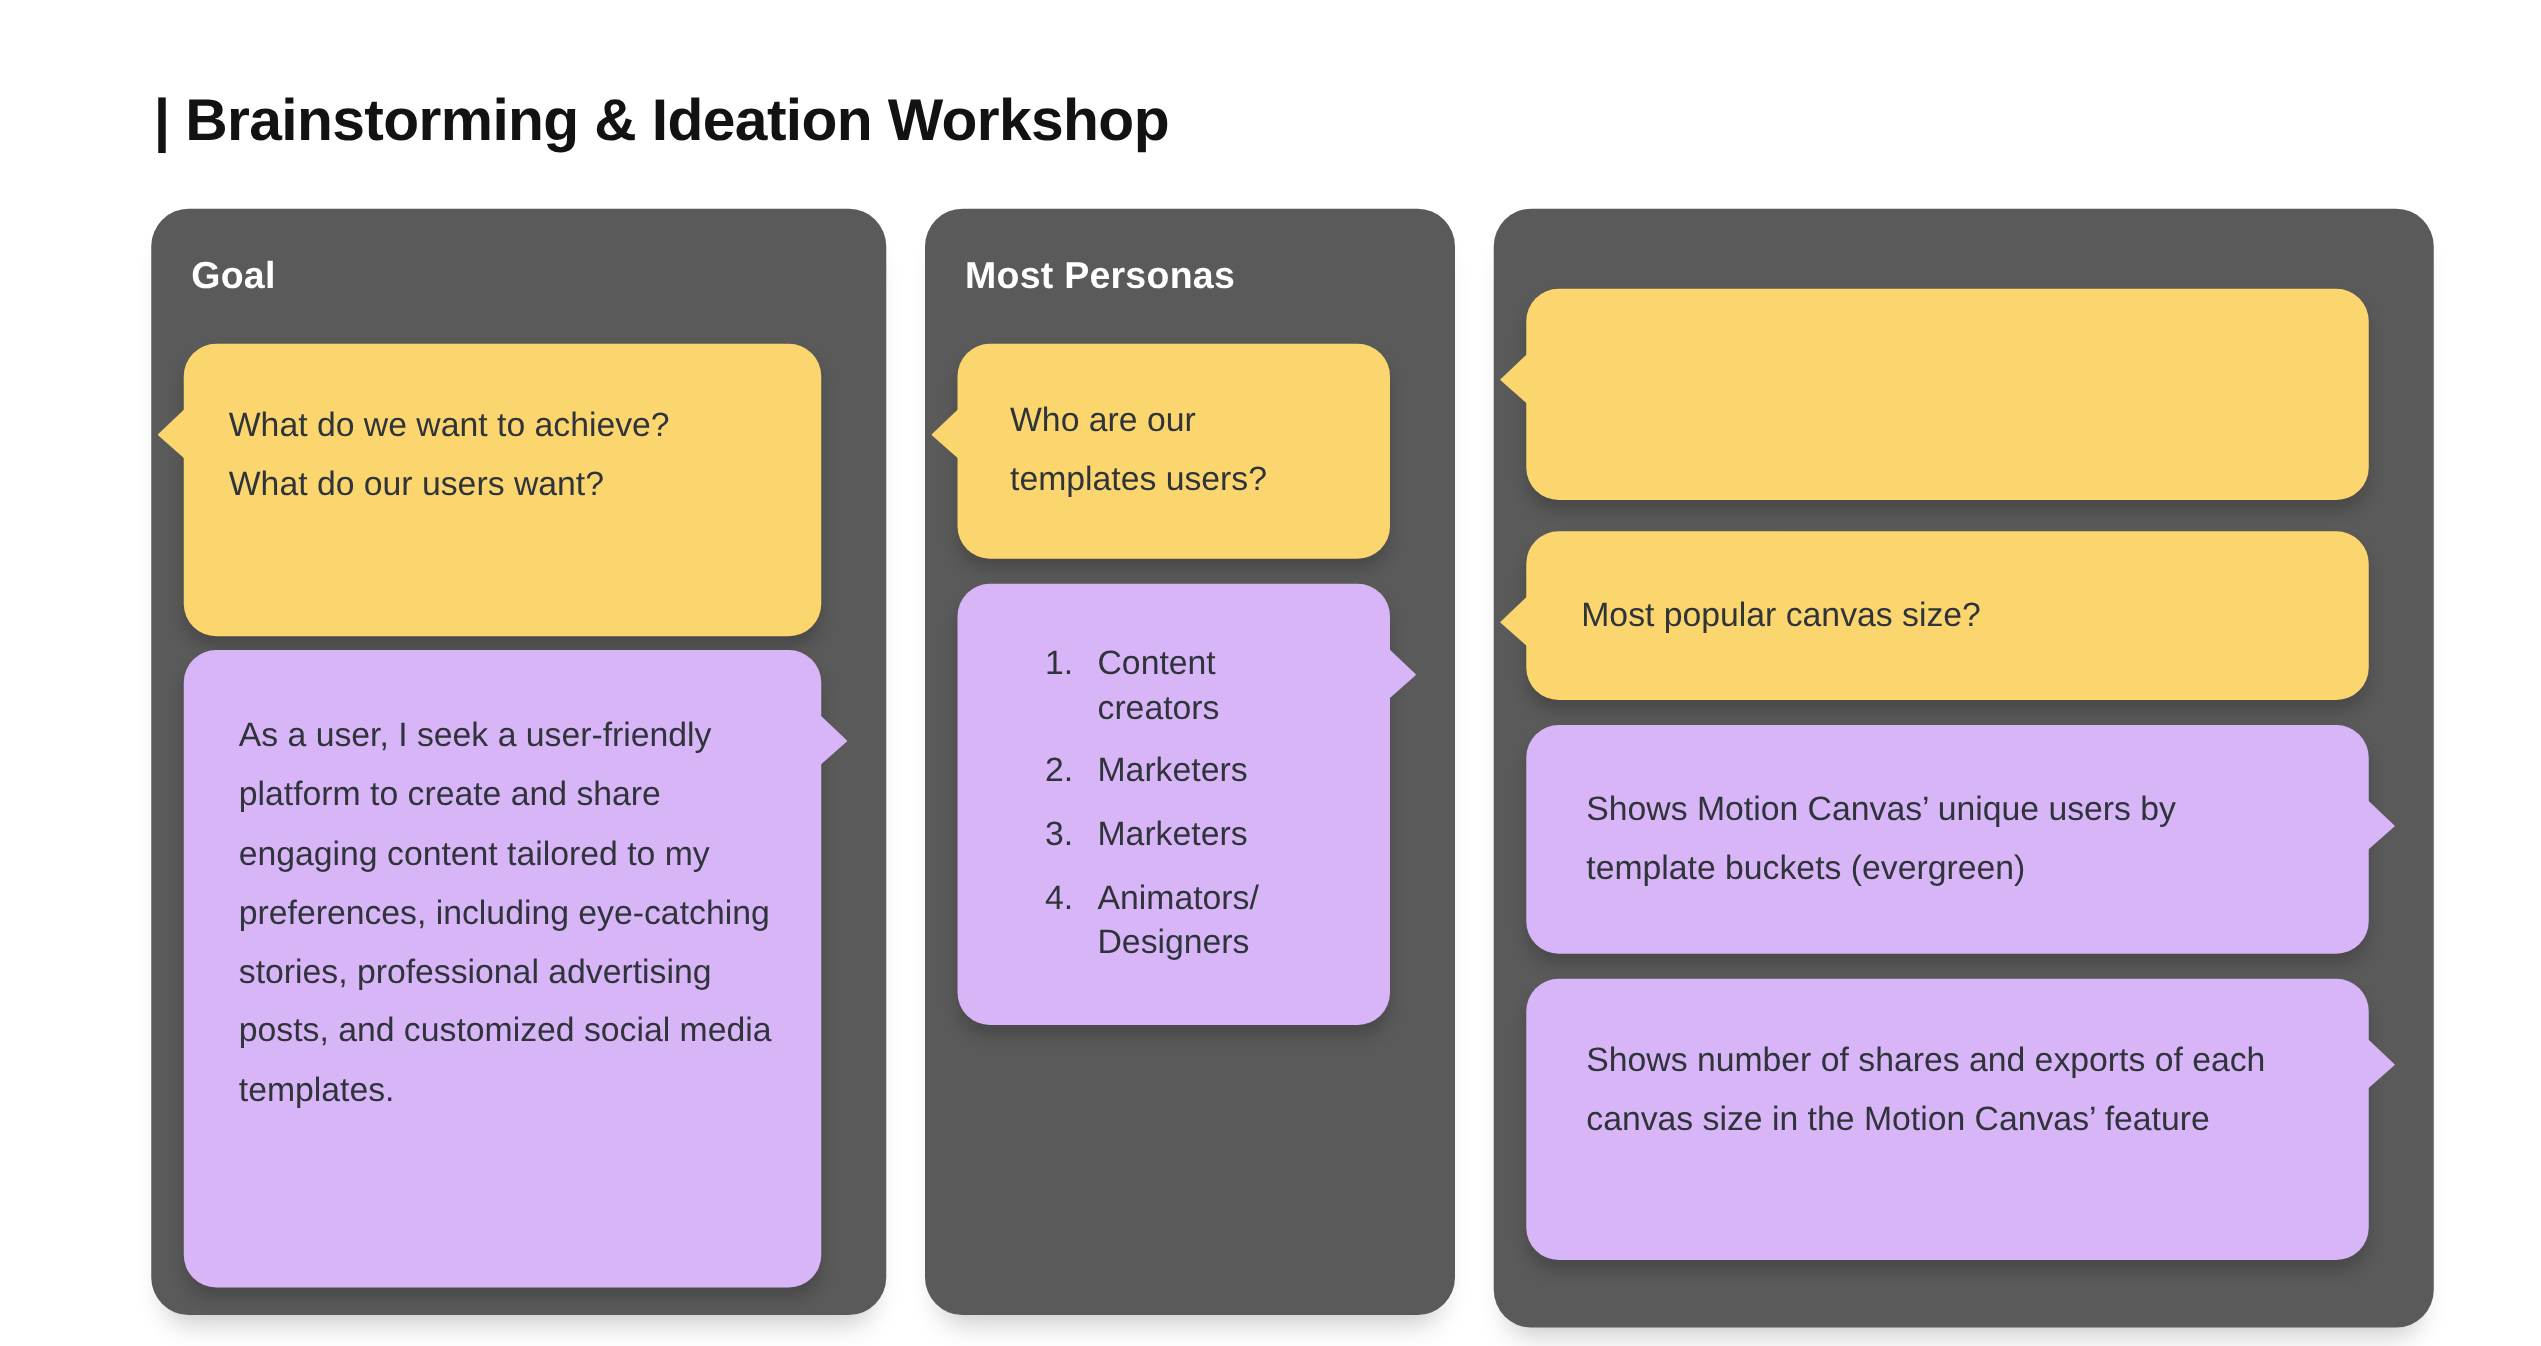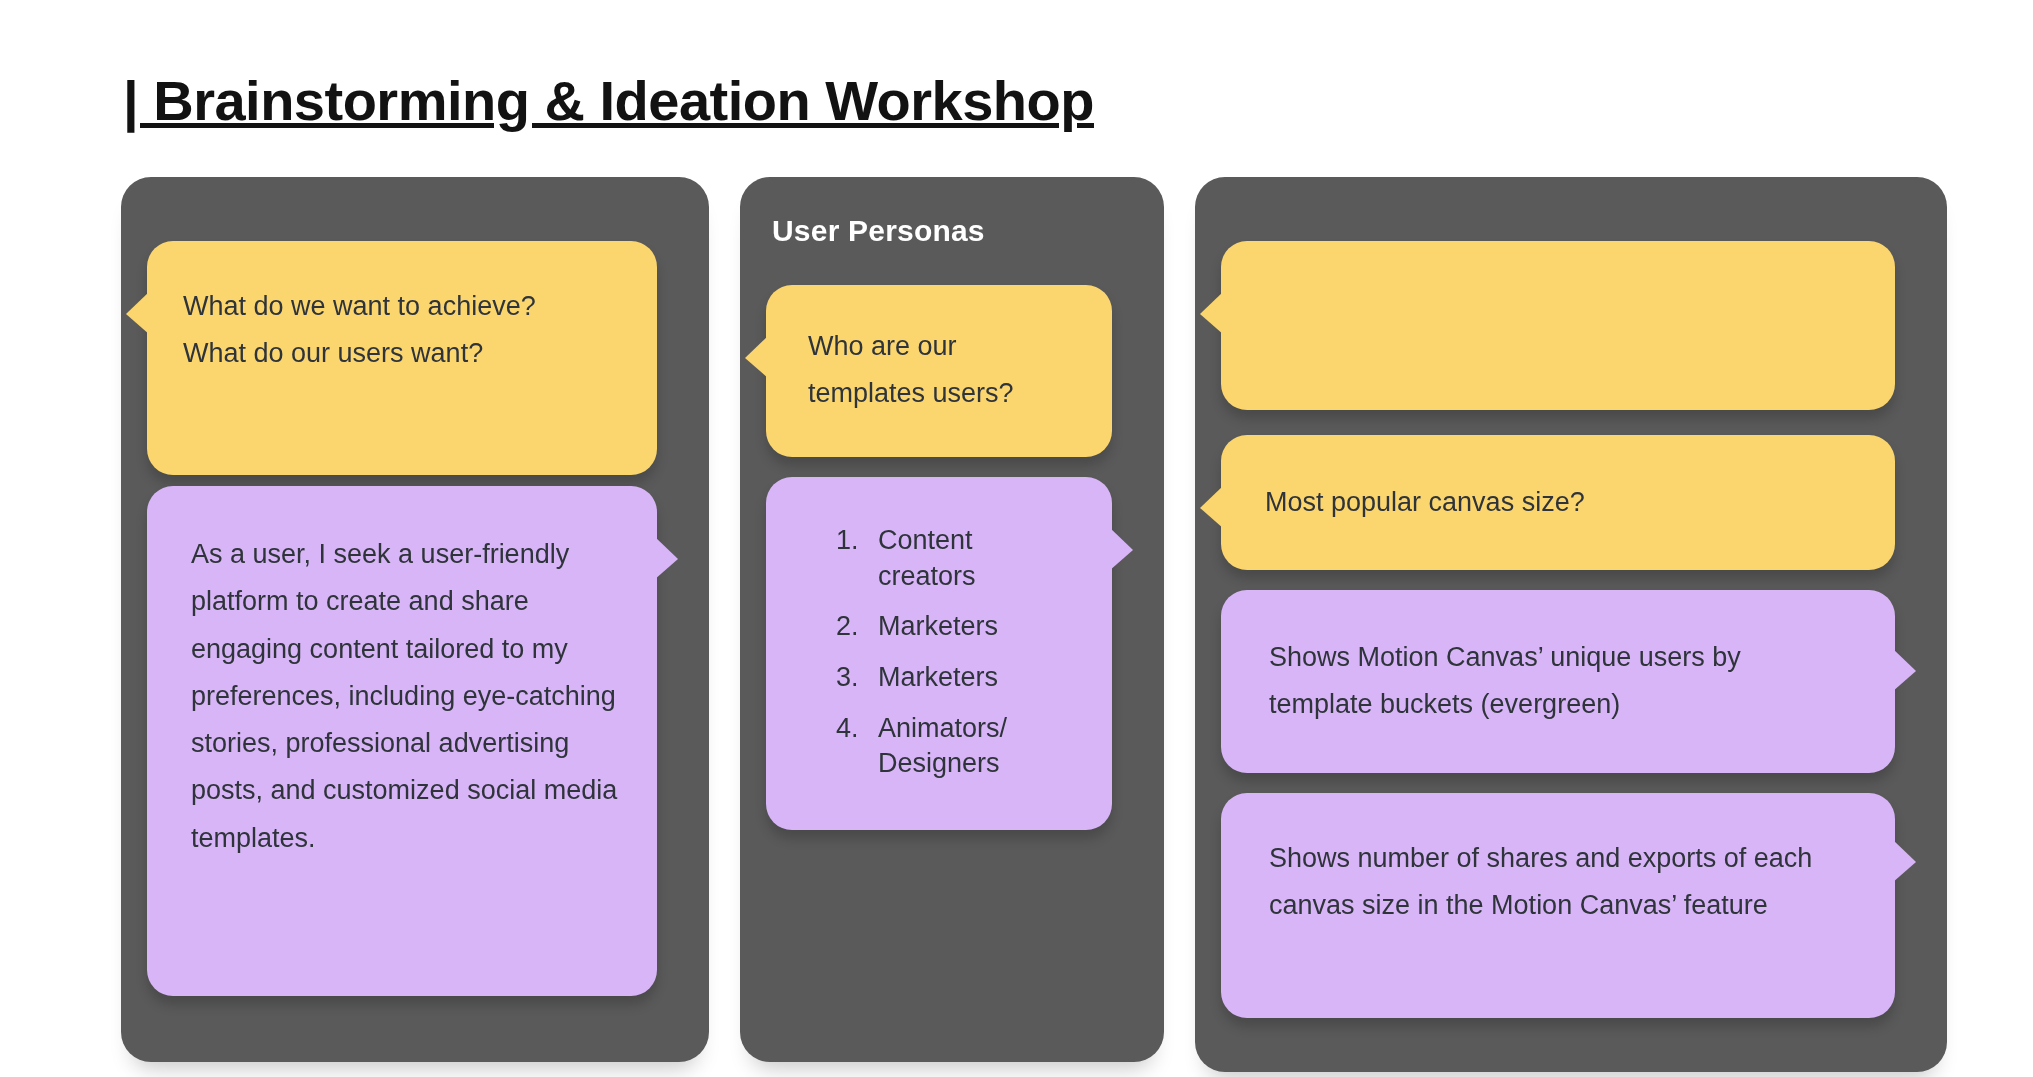--- a/index.html
+++ b/index.html
@@ -13,22 +13,22 @@
   }
   *{margin:0;padding:0;box-sizing:border-box;}
   html,body{background:var(--page-bg);}
   body{
     width:2033px;height:1077px;overflow:hidden;
     font-family:"Liberation Sans","DejaVu Sans",sans-serif;
     color:var(--bubble-text);
   }
   .page{position:relative;width:2033px;height:1077px;padding:46px 84px 0 121px;}
   .page-title{
-    font-size:56px;font-weight:bold;letter-spacing:-0.5px;
-    color:var(--title-text);margin:22px 0 0 2px;text-decoration:underline;
+    font-size:47px;font-weight:bold;letter-spacing:-0.5px;
+    color:var(--title-text);margin:22px 0 0 2px;
   }
   .board{display:flex;gap:31px;margin-top:44px;align-items:flex-start;}
   .card{
     background:var(--card-bg);
     border-radius:30px;
     padding:28px 52px 0 26px;
     box-shadow:0 18px 22px -12px rgba(0,0,0,.22);
     position:relative;
   }
   .card.col-1{width:588px;height:885px;}
@@ -80,35 +80,36 @@
 </style>
 </head>
 <body>
 
 <main class="page">
   <h1 class="page-title">| Brainstorming &amp; Ideation Workshop</h1>
 
   <div class="board">
 
     <section class="card col-1">
+      <h2>Goal</h2>
 
       <div class="bubble yellow c1-b1">
         <span class="tail"></span>
         <p>What do we want to achieve?
 What do our users want?</p>
       </div>
 
       <div class="bubble purple c1-b2">
         <span class="tail"></span>
         <p>As a user, I seek a user-friendly platform to create and share engaging content tailored to my preferences, including eye-catching stories, professional advertising posts, and customized social media templates.</p>
       </div>
     </section>
 
     <section class="card col-2">
-      <h2>User Personas</h2>
+      <h2>Most Personas</h2>
 
       <div class="bubble yellow c2-b1">
         <span class="tail"></span>
         <p>Who are our
 templates users?</p>
       </div>
 
       <div class="bubble purple c2-b2">
         <span class="tail"></span>
         <ol class="persona-list">

